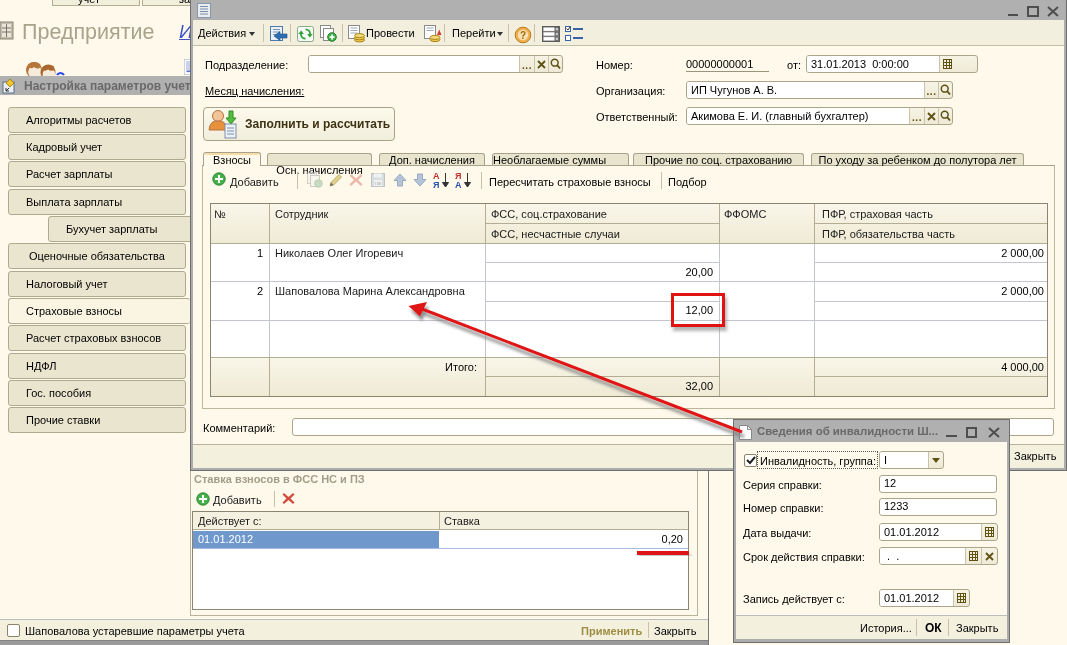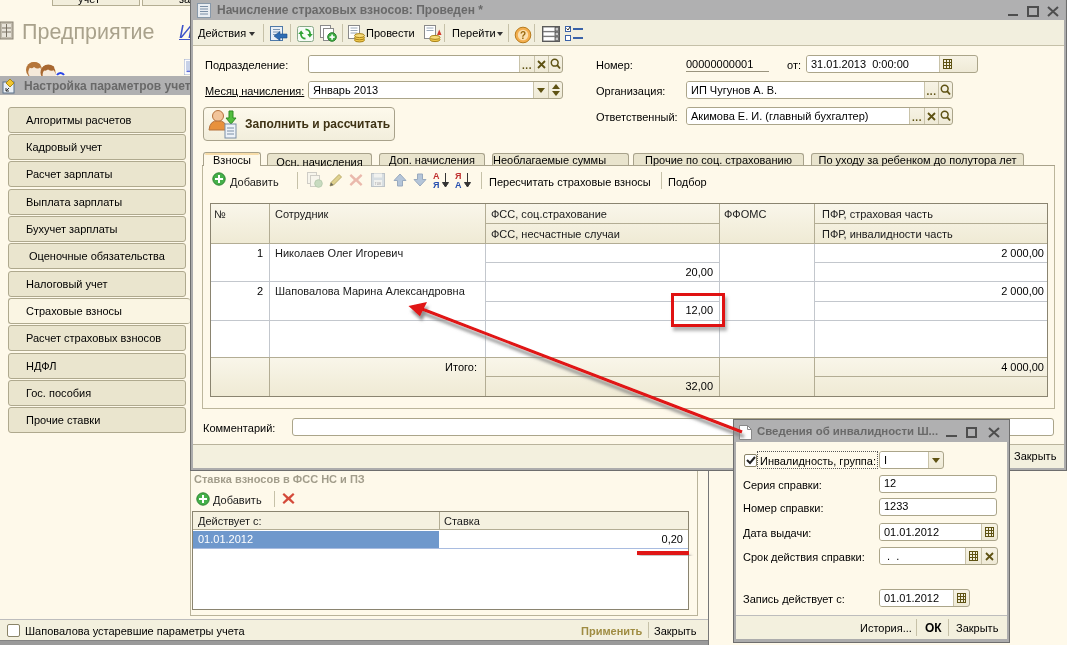--- a/index.html
+++ b/index.html
@@ -63,21 +63,21 @@
 <path d="M8 1 L12 5 L8 9 L4 5 Z" fill="#F2C52F" stroke="#A88A18"></path>
 <path d="M4 13 L7 10 M4 13 L4 10 M4 13 L7 13" stroke="#333" fill="none"></path>
 </svg>
 <div class="titletxt" style="left:24px;top:79px;">Настройка параметров учет</div>
 <div class="ab" style="left:-3px;top:95px;width:711px;height:545px;background:#FEF9EA;"></div>
 
 <div class="tabitem" style="top:107px;">Алгоритмы расчетов</div>
 <div class="tabitem" style="top:134px;">Кадровый учет</div>
 <div class="tabitem" style="top:161px;">Расчет зарплаты</div>
 <div class="tabitem" style="top:189px;">Выплата зарплаты</div>
-<div class="tabitem" style="top:216px;">Бухучет зарплаты</div>
+<div class="tabitem" style="top:216px;margin-left:40px;">Бухучет зарплаты</div>
 <div class="tabitem" style="top:243px;padding-left:20px;">Оценочные обязательства</div>
 <div class="tabitem" style="top:271px;">Налоговый учет</div>
 <div class="tabitem" style="top:298px;width:182px;background:#FAF5E3;border-right:none;">Страховые взносы</div>
 <div class="tabitem" style="top:325px;">Расчет страховых взносов</div>
 <div class="tabitem" style="top:353px;">НДФЛ</div>
 <div class="tabitem" style="top:380px;">Гос. пособия</div>
 <div class="tabitem" style="top:407px;">Прочие ставки</div>
 
 <div class="ab" style="left:190px;top:100px;width:508px;height:516px;background:#FEF9EA;border:1px solid #B9B39A;"></div>
 <div class="ab" style="left:194px;top:473px;font-weight:bold;color:#A29D8B;font-size:11px;">Ставка взносов в ФСС НС и ПЗ</div>
@@ -114,21 +114,20 @@
 
 <div class="ab" style="left:190px;top:0px;width:877px;height:471px;background:#ACACAC;border:1px solid #6E6E6E;border-top:none;"></div>
 <div class="titlebar" style="left:191px;top:0px;width:874px;height:20px;"></div>
 <svg class="ab" style="left:197px;top:3px;" width="14" height="15" viewBox="0 0 14 15">
 <rect x="0.5" y="0.5" width="13" height="14" fill="#E9EDF2" stroke="#8899AA"></rect>
 <line x1="3" y1="3.5" x2="11" y2="3.5" stroke="#7A8EA5"></line>
       <line x1="3" y1="6" x2="11" y2="6" stroke="#7A8EA5"></line>
 <line x1="3" y1="8.5" x2="11" y2="8.5" stroke="#7A8EA5"></line>
       <line x1="3" y1="11" x2="11" y2="11" stroke="#7A8EA5"></line>
 </svg>
-<div class="titletxt" style="left:217px;top:3px;">Начисление страховых взносов: Проведен *</div>
 <div class="winbtn" style="left:1008px;top:4px;width:10px;border-bottom:2px solid #4E4E4E;height:12px;"></div>
 <div class="winbtn" style="left:1027px;top:6px;width:12px;height:11px;border:2px solid #4E4E4E;"></div>
 <svg class="ab" style="left:1047px;top:6px;" width="12" height="11" viewBox="0 0 12 11">
 <path d="M1 1 L11 10 M11 1 L1 10" stroke="#4E4E4E" stroke-width="2"></path>
 </svg>
 
 <div class="ab" style="left:193px;top:20px;width:871px;height:448px;background:#FEF9EA;"></div>
 
 <div class="ab" style="left:193px;top:20px;width:871px;height:26px;background:#F2EFDE;border-bottom:1px solid #C5C0A8;"></div>
 <div class="lbl" style="left:198px;top:27px;">Действия</div>
@@ -223,30 +222,20 @@
 <div class="lbl" style="left:686px;top:58px;">00000000001</div>
 <div class="ab" style="left:686px;top:71px;width:83px;height:1px;background:#9A947E;"></div>
 <div class="lbl" style="left:787px;top:59px;">от:</div>
 <div class="cmp" style="left:806px;top:55px;width:172px;">
 <div class="w" style="width:132px;">31.01.2013&nbsp;&nbsp;0:00:00</div>
 <div class="b" style="width:15px;">
         <div style="width:9px;height:10px;border:1px solid #5E5213;background-image:linear-gradient(#5E5213 1px,transparent 1px),linear-gradient(90deg,#5E5213 1px,transparent 1px);background-size:3px 3px;background-position:-1px -1px;"></div>
       </div>
 </div>
 <div class="lbl" style="left:205px;top:85px;text-decoration:underline;">Месяц начисления:</div>
-<div class="cmp" style="left:308px;top:81px;width:255px;">
-<div class="w" style="width:225px;">Январь 2013</div>
-<div class="b" style="width:15px;">
-        <div style="width:0;height:0;border-left:4.5px solid transparent;border-right:4.5px solid transparent;border-top:5.5px solid #5E5213;"></div>
-      </div>
-<div class="b" style="width:14px;flex-direction:column;">
-        <div style="width:0;height:0;border-left:4px solid transparent;border-right:4px solid transparent;border-bottom:5px solid #5E5213;margin-bottom:2px;"></div>
-        <div style="width:0;height:0;border-left:4px solid transparent;border-right:4px solid transparent;border-top:5px solid #5E5213;"></div>
-      </div>
-</div>
 <div class="lbl" style="left:596px;top:85px;">Организация:</div>
 <div class="cmp" style="left:686px;top:81px;width:267px;">
 <div class="w" style="width:263px;">ИП Чугунов А. В.</div>
 <div class="b" style="width:14px;">
         <span class="oliv" style="font-size:10px;letter-spacing:0.5px;margin-top:3px;">...</span>
       </div>
 <div class="b" style="width:14px;">
         <svg width="11" height="12" viewBox="0 0 11 12">
           <circle cx="4.7" cy="4.7" r="3.4" fill="none" stroke="#5E5213" stroke-width="1.5"></circle>
           <line x1="7.2" y1="7.2" x2="10" y2="10.5" stroke="#5E5213" stroke-width="1.8"></line>
@@ -278,21 +267,21 @@
 <path d="M1 21 Q2 11 10 12 Q18 11 19 21 Z" fill="#E8913C" stroke="#B5713B"></path>
 <path d="M21 2 L25 2 L25 9 L28 9 L23 15 L18 9 L21 9 Z" fill="#52BE3E" stroke="#2F8C22"></path>
 <rect x="17" y="15" width="11" height="14" fill="#EDF2F8" stroke="#7A8EA5"></rect>
 <line x1="19" y1="19" x2="26" y2="19" stroke="#7A8EA5"></line>
       <line x1="19" y1="22" x2="26" y2="22" stroke="#7A8EA5"></line>
       <line x1="19" y1="25" x2="26" y2="25" stroke="#7A8EA5"></line>
 </svg>
 <div class="ab" style="left:245px;top:117px;font-weight:bold;font-size:12px;color:#3E3214;">Заполнить и рассчитать</div>
 
 <div class="ab" style="left:202px;top:165px;width:853px;height:1px;background:#A8A28B;"></div>
-<div class="ab" style="left:267px;top:153px;width:105px;height:12px;background:#E9E4CD;border:1px solid #A8A28B;border-bottom:none;border-radius:3px 3px 0 0;padding-top:2px;text-align:center;font-size:11px;line-height:13px;">Осн. начисления</div>
+<div class="ab" style="left:267px;top:153px;width:105px;height:12px;background:#E9E4CD;border:1px solid #A8A28B;border-bottom:none;border-radius:3px 3px 0 0;padding-top:10px;text-align:center;font-size:11px;line-height:13px;">Осн. начисления</div>
 <div class="ab" style="left:379px;top:153px;width:106px;height:12px;background:#E9E4CD;border:1px solid #A8A28B;border-bottom:none;border-radius:3px 3px 0 0;text-align:center;font-size:11px;line-height:13px;">Доп. начисления</div>
 <div class="ab" style="left:492px;top:153px;width:137px;height:12px;background:#E9E4CD;border:1px solid #A8A28B;border-bottom:none;border-radius:3px 3px 0 0;text-align:left;font-size:11px;line-height:13px;">Необлагаемые суммы</div>
 <div class="ab" style="left:633px;top:153px;width:171px;height:12px;background:#E9E4CD;border:1px solid #A8A28B;border-bottom:none;border-radius:3px 3px 0 0;text-align:center;font-size:11px;line-height:13px;">Прочие по соц. страхованию</div>
 <div class="ab" style="left:811px;top:153px;width:213px;height:12px;background:#E9E4CD;border:1px solid #A8A28B;border-bottom:none;border-radius:3px 3px 0 0;text-align:center;font-size:11px;line-height:13px;">По уходу за ребенком до полутора лет</div>
 <div class="ab" style="left:203px;top:152px;width:58px;height:14px;background:#FEF9EA;border:1px solid #A8A28B;border-bottom:none;border-radius:3px 3px 0 0;text-align:center;font-size:11px;line-height:15px;">Взносы</div>
 <div class="ab" style="left:205px;top:153px;width:54px;height:2px;background:#F7DCA8;border-radius:2px;"></div>
 
 <svg class="ab" style="left:212px;top:172px;" width="14" height="14" viewBox="0 0 14 14">
 <circle cx="7" cy="7" r="6.2" fill="#44B049" stroke="#2E8532"></circle>
 <rect x="6" y="3" width="2" height="8" fill="#fff"></rect>
@@ -346,21 +335,21 @@
 <div class="ab" style="left:210px;top:203px;width:838px;height:194px;background:#fff;border:1px solid #8A8470;"></div>
 <div class="ab" style="left:211px;top:204px;width:836px;height:40px;background:linear-gradient(#F9F6EA,#EFEAD4);"></div>
 <div class="ab" style="left:211px;top:357px;width:836px;height:39px;background:linear-gradient(#F9F6EA,#EFEAD4);"></div>
 
 <div class="htext" style="left:214px;top:208px;">№</div>
 <div class="htext" style="left:275px;top:208px;">Сотрудник</div>
 <div class="htext" style="left:491px;top:208px;">ФСС, соц.страхование</div>
 <div class="htext" style="left:491px;top:228px;">ФСС, несчастные случаи</div>
 <div class="htext" style="left:724px;top:208px;">ФФОМС</div>
 <div class="htext" style="left:822px;top:208px;">ПФР, страховая часть</div>
-<div class="htext" style="left:822px;top:228px;">ПФР, инвалидности часть</div>
+<div class="htext" style="left:822px;top:228px;">ПФР, обязательства часть</div>
 
 <div class="hline" style="left:486px;top:223px;width:233px;height:1px;"></div>
 <div class="hline" style="left:815px;top:223px;width:232px;height:1px;"></div>
 <div class="hline" style="left:211px;top:243px;width:836px;height:1px;"></div>
 <div class="hline" style="left:269px;top:204px;width:1px;height:40px;"></div>
 <div class="hline" style="left:485px;top:204px;width:1px;height:40px;"></div>
 <div class="hline" style="left:719px;top:204px;width:1px;height:40px;"></div>
 <div class="hline" style="left:814px;top:204px;width:1px;height:40px;"></div>
 
 <div class="gline" style="left:269px;top:244px;width:1px;height:113px;"></div>

